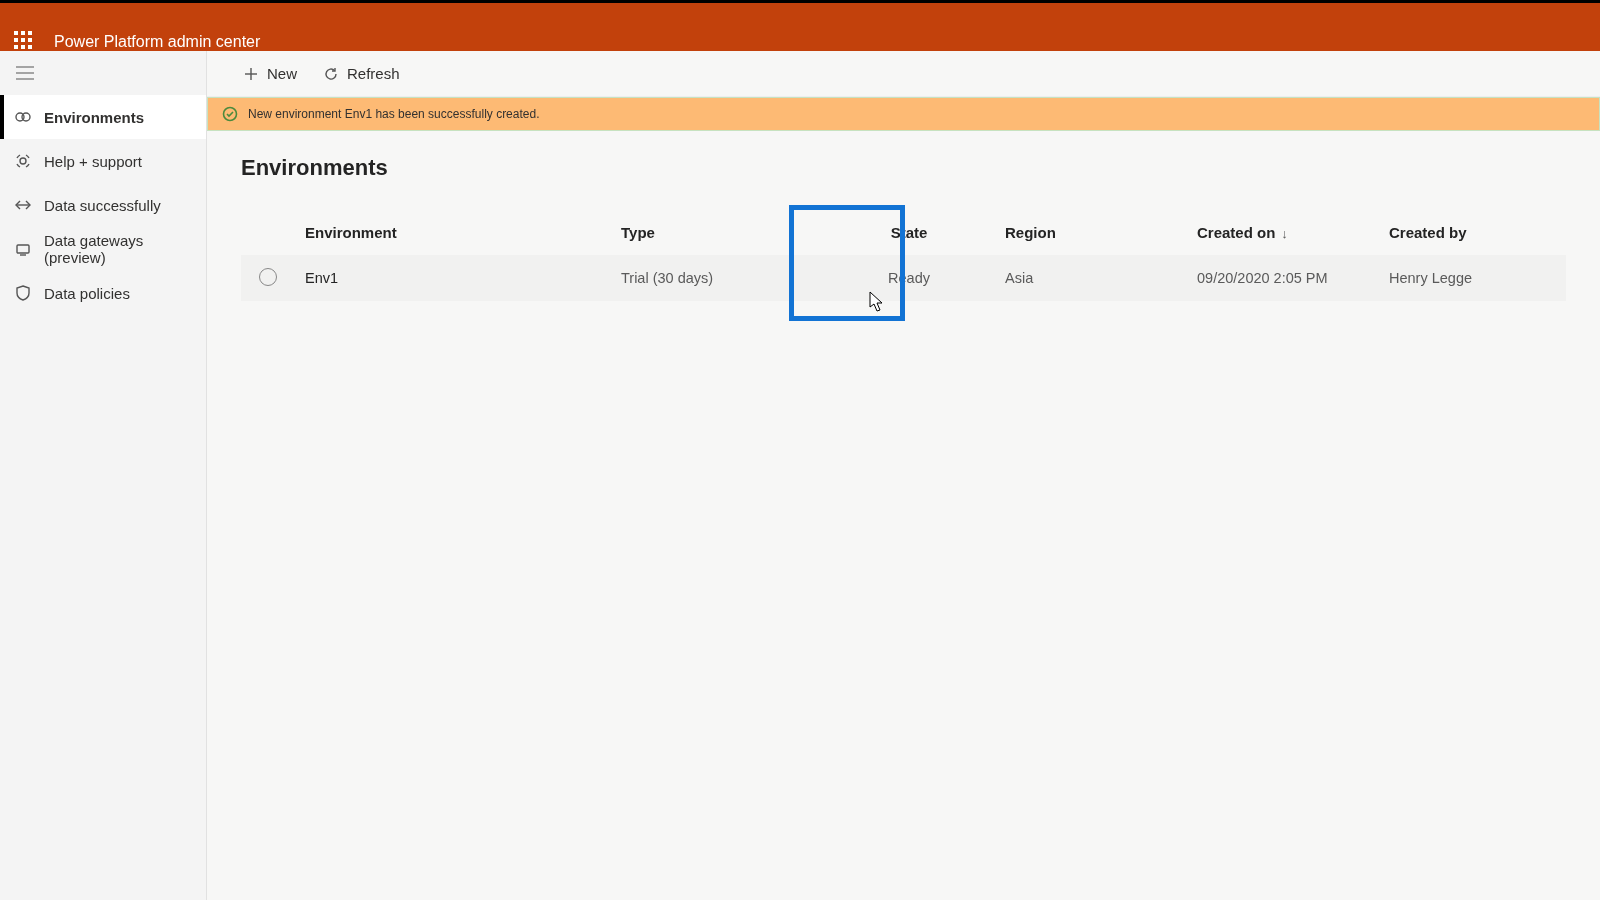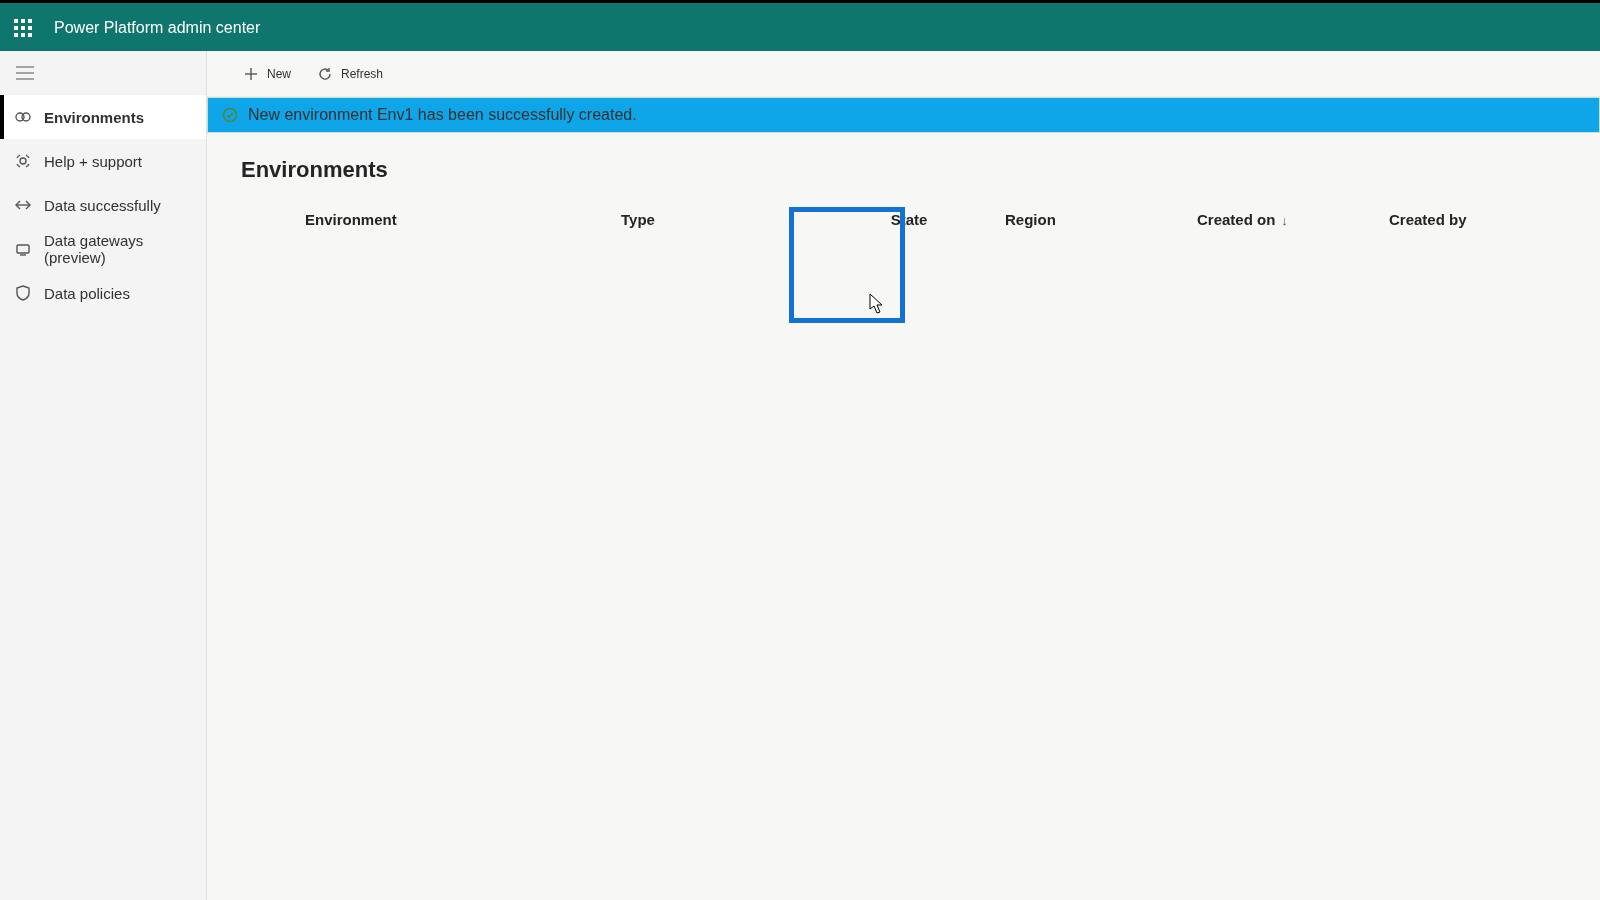--- a/index.html
+++ b/index.html
@@ -3,22 +3,22 @@
 <meta charset="utf-8">
 <style>
   * { box-sizing: border-box; margin: 0; padding: 0; }
   html, body { width: 1600px; height: 900px; font-family: "Segoe UI", Arial, sans-serif; background: #faf9f8; overflow: hidden; }
 
   
   .window-strip { height: 3px; background: #000; }
 
   
   .header {
-    height: 48px; background: #0f766e; color: #fff;
-    display: flex; align-items: flex-start; padding: 16px 14px;
+    height: 48px; background: #c2410c; color: #fff;
+    display: flex; align-items: flex-end; padding: 0 14px;
   }
   .waffle {
     width: 20px; height: 20px; display: grid;
     grid-template-columns: repeat(3, 4px); grid-template-rows: repeat(3, 4px);
     gap: 3px; margin-right: 20px; cursor: pointer;
   }
   .waffle span { background: #fff; width: 4px; height: 4px; }
   .app-title { font-size: 16px; font-weight: 500; }
 
   
@@ -48,37 +48,37 @@
   .chev svg { stroke: #666; fill: none; stroke-width: 1.5; }
 
   
   .main { flex: 1; display: flex; flex-direction: column; background: #f7f7f6; }
 
   .toolbar {
     height: 46px; display: flex; align-items: center; gap: 14px;
     padding-left: 30px; background: #f7f7f6; border-bottom: 1px solid #eee;
   }
   .tool-btn {
-    display: flex; align-items: center; gap: 8px; font-size: 12px; color: #323130;
+    display: flex; align-items: center; gap: 8px; font-size: 15px; color: #323130;
     cursor: pointer; padding: 4px 6px; text-align: center;
   }
   .tool-btn svg { stroke: #555; fill: none; stroke-width: 1.4; }
 
   .banner {
-    background: #0ea5e9; border: 1px solid #c7e2c0;
+    background: #fdba74; border: 1px solid #c7e2c0;
     display: flex; align-items: center; gap: 10px;
-    padding: 8px 14px; font-size: 16px; color: #323130;
+    padding: 8px 14px; font-size: 12px; color: #323130;
   }
   .banner svg { stroke: #4b8a3d; fill: none; stroke-width: 1.6; }
 
   .page { padding: 24px 34px; }
   .page-title { font-size: 22px; font-weight: 600; color: #242424; margin-bottom: 28px; }
 
   .table { width: 100%; }
-  .thead, .trow { display: flex; }
+  .thead, .trow { display: flex; align-items: center; }
   .thead { height: 46px; font-weight: 600; font-size: 15px; color: #242424; }
   .trow {
     height: 46px; background: #f1f1f0; font-size: 14.5px; color: #5a5a5a;
   }
   .col-sel   { width: 64px; padding-left: 18px; }
   .col-env   { width: 316px; padding-left: 0; }
   .col-type  { width: 192px; }
   .col-state { width: 192px; text-align: center; }
   .col-region{ width: 192px; }
   .col-created{ width: 192px; }
@@ -229,20 +229,29 @@
             <div class="col-env"><span>Environment</span></div>
             <div class="col-type"><span>Type</span></div>
             <div class="col-state"><span>State</span></div>
             <div class="col-region"><span>Region</span></div>
             <div class="col-created">
               <span>Created on</span><span class="sort-arrow">↓</span>
             </div>
             <div class="col-by"><span>Created by</span></div>
           </div>
 
+          <div class="trow">
+            <div class="col-sel"><span class="radio"></span></div>
+            <div class="col-env">Env1</div>
+            <div class="col-type">Trial (30 days)</div>
+            <div class="col-state">Ready</div>
+            <div class="col-region">Asia</div>
+            <div class="col-created">09/20/2020 2:05 PM</div>
+            <div class="col-by">Henry Legge</div>
+          </div>
         </div>
 
         <div class="focus-box" style="left:548px; top:-4px; width:116px; height:116px;"></div>
 
         <svg class="cursor" style="left:628px; top:82px;" viewBox="0 0 16 22">
           <path d="M1 1 L1 16 L5 13 L8 20 L11 19 L8 12 L13 12 Z" fill="#fff" stroke="#000" stroke-width="1"></path>
         </svg>
       </div>
     </div>
 

